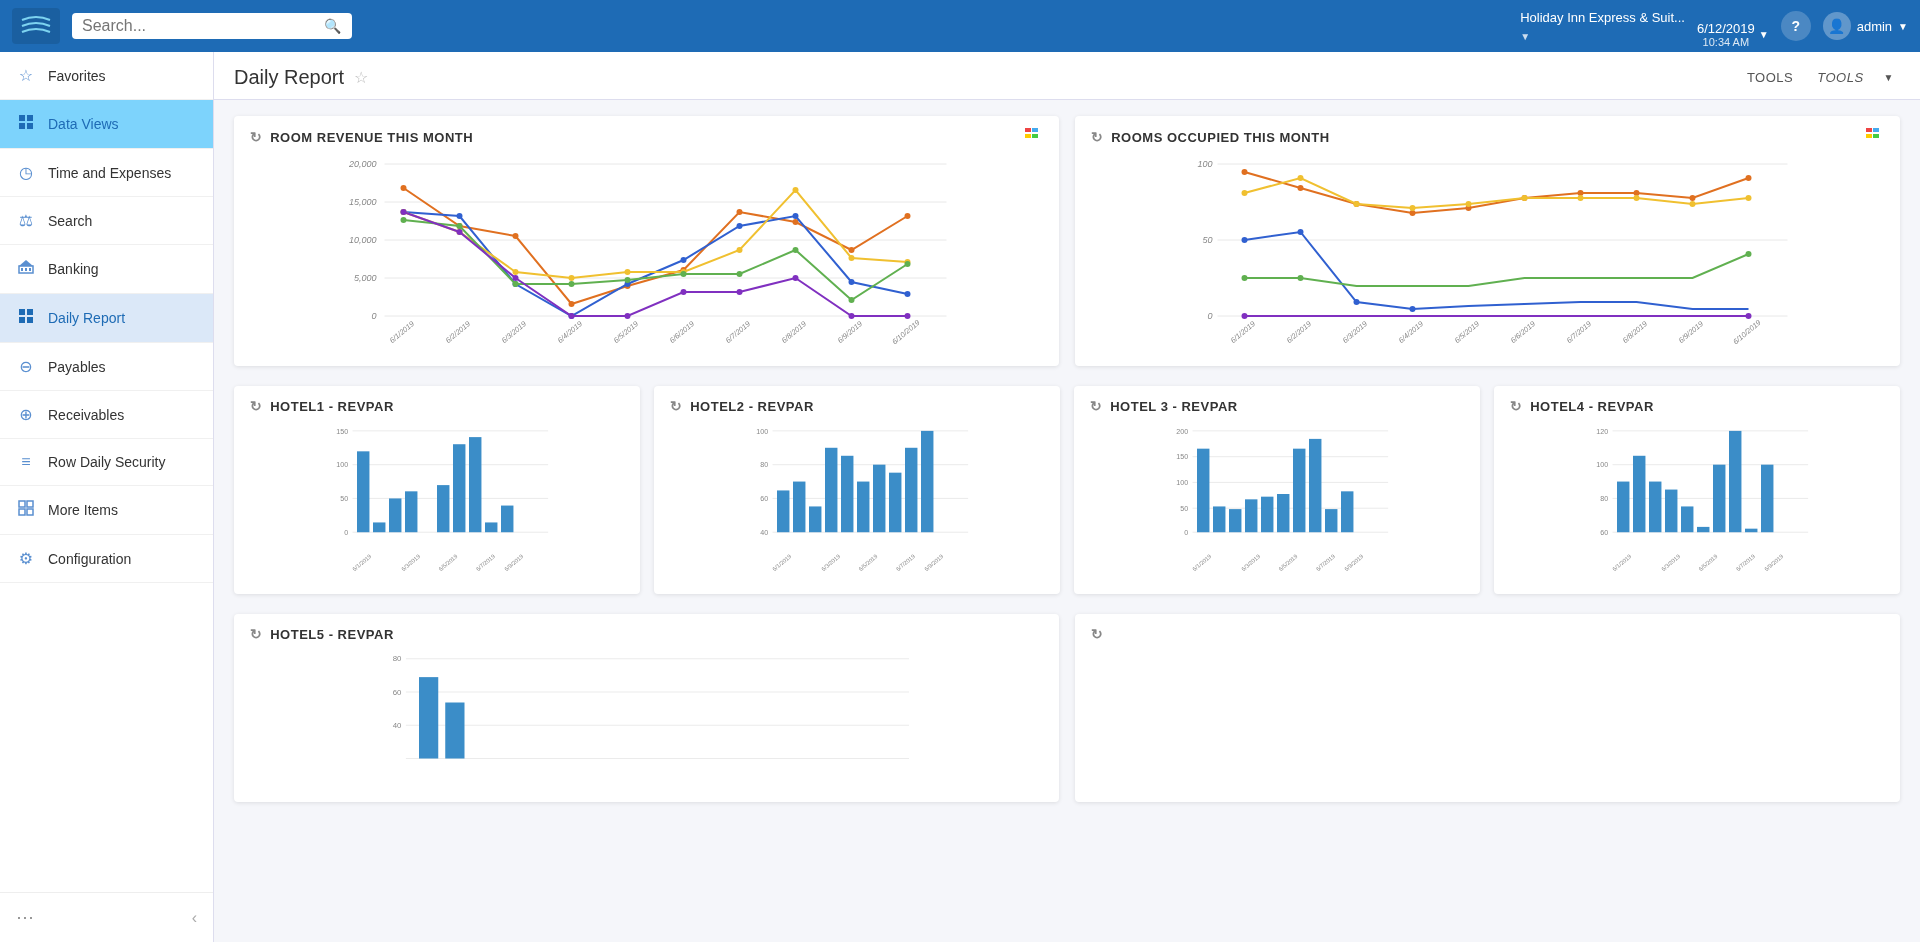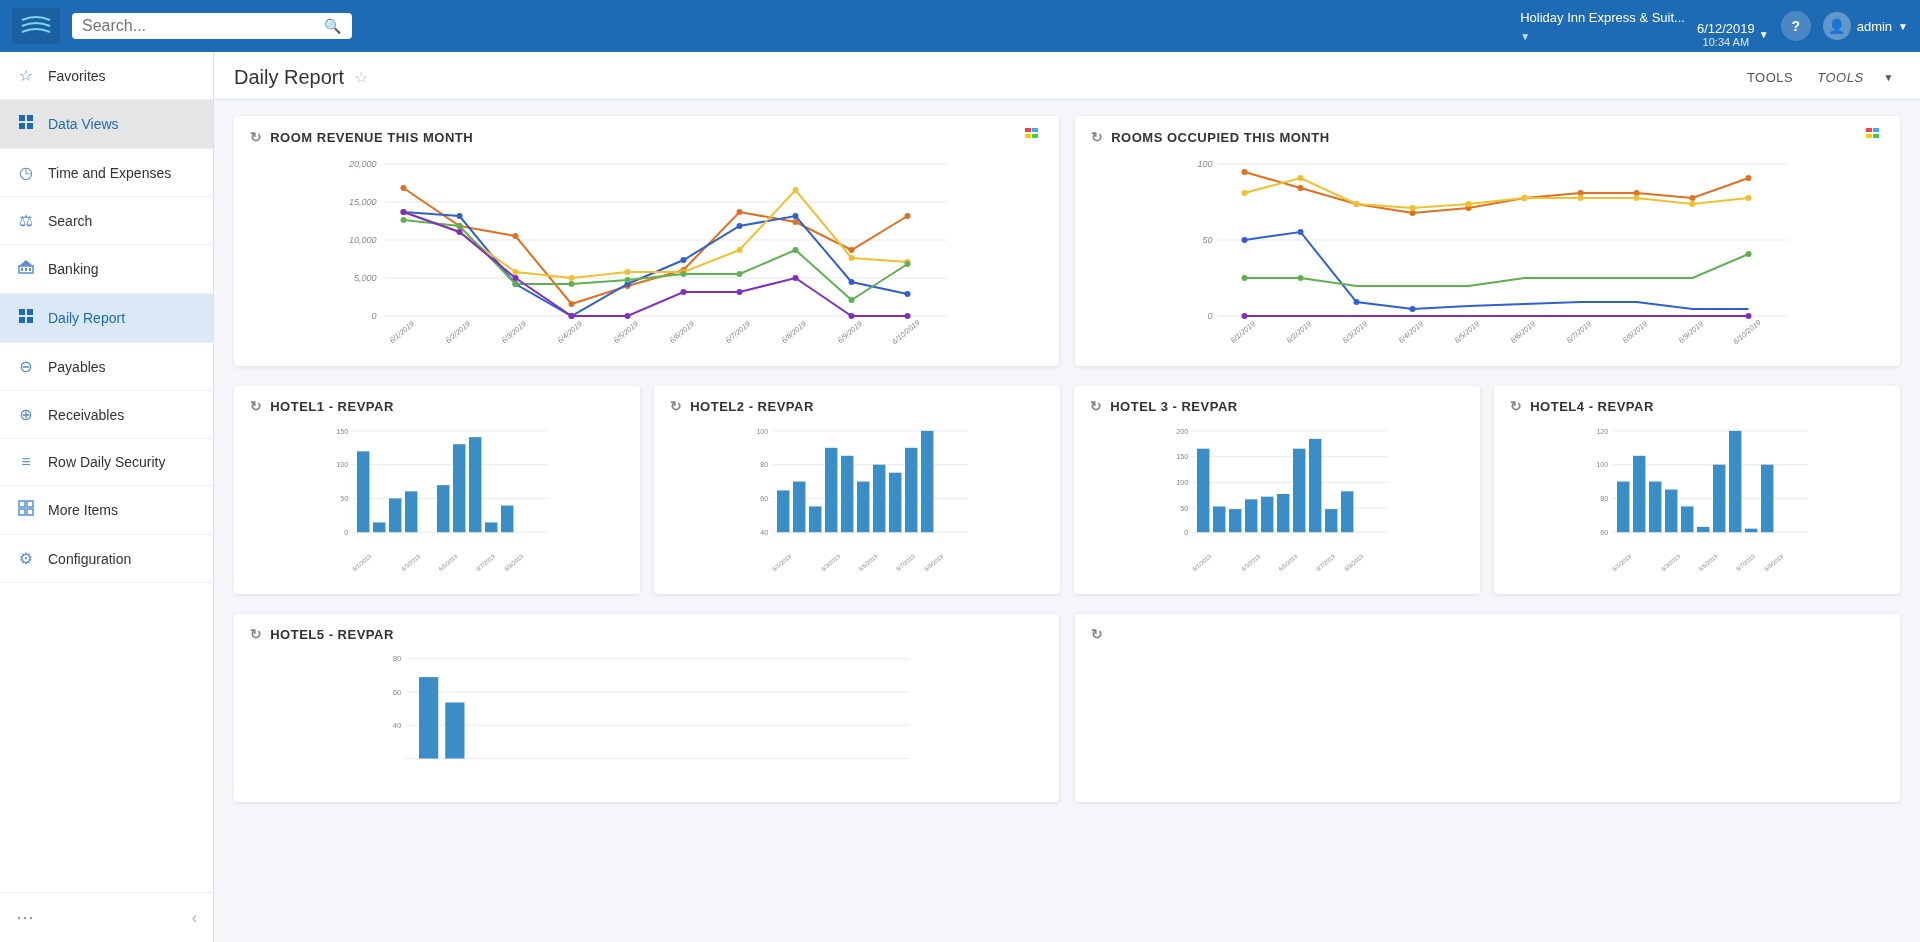--- a/index.html
+++ b/index.html
@@ -69,21 +69,21 @@
       border-right: 1px solid #dde;
       display: flex; flex-direction: column;
       overflow-y: auto; z-index: 90;
     }
     .sidebar-item {
       display: flex; align-items: center; gap: 12px;
       padding: 14px 16px;
       cursor: pointer; font-size: 14px; color: #333;
       border-bottom: 1px solid #f0f0f0;
     }
-    .sidebar-item.active { background: #e5e5e5; color: #1e6bb5; }
+    .sidebar-item.active { background: #7dd3fc; color: #1e6bb5; }
     .sidebar-item .sicon { font-size: 16px; color: #5a8fd0; min-width: 20px; text-align: center; }
     .sidebar-item.active .sicon { color: #1e6bb5; }
     .sidebar-bottom {
       display: flex; align-items: center; gap: 8px;
       padding: 14px 16px; cursor: pointer;
       color: #888; font-size: 18px;
       border-top: 1px solid #eee; margin-top: auto;
     }
 
     

